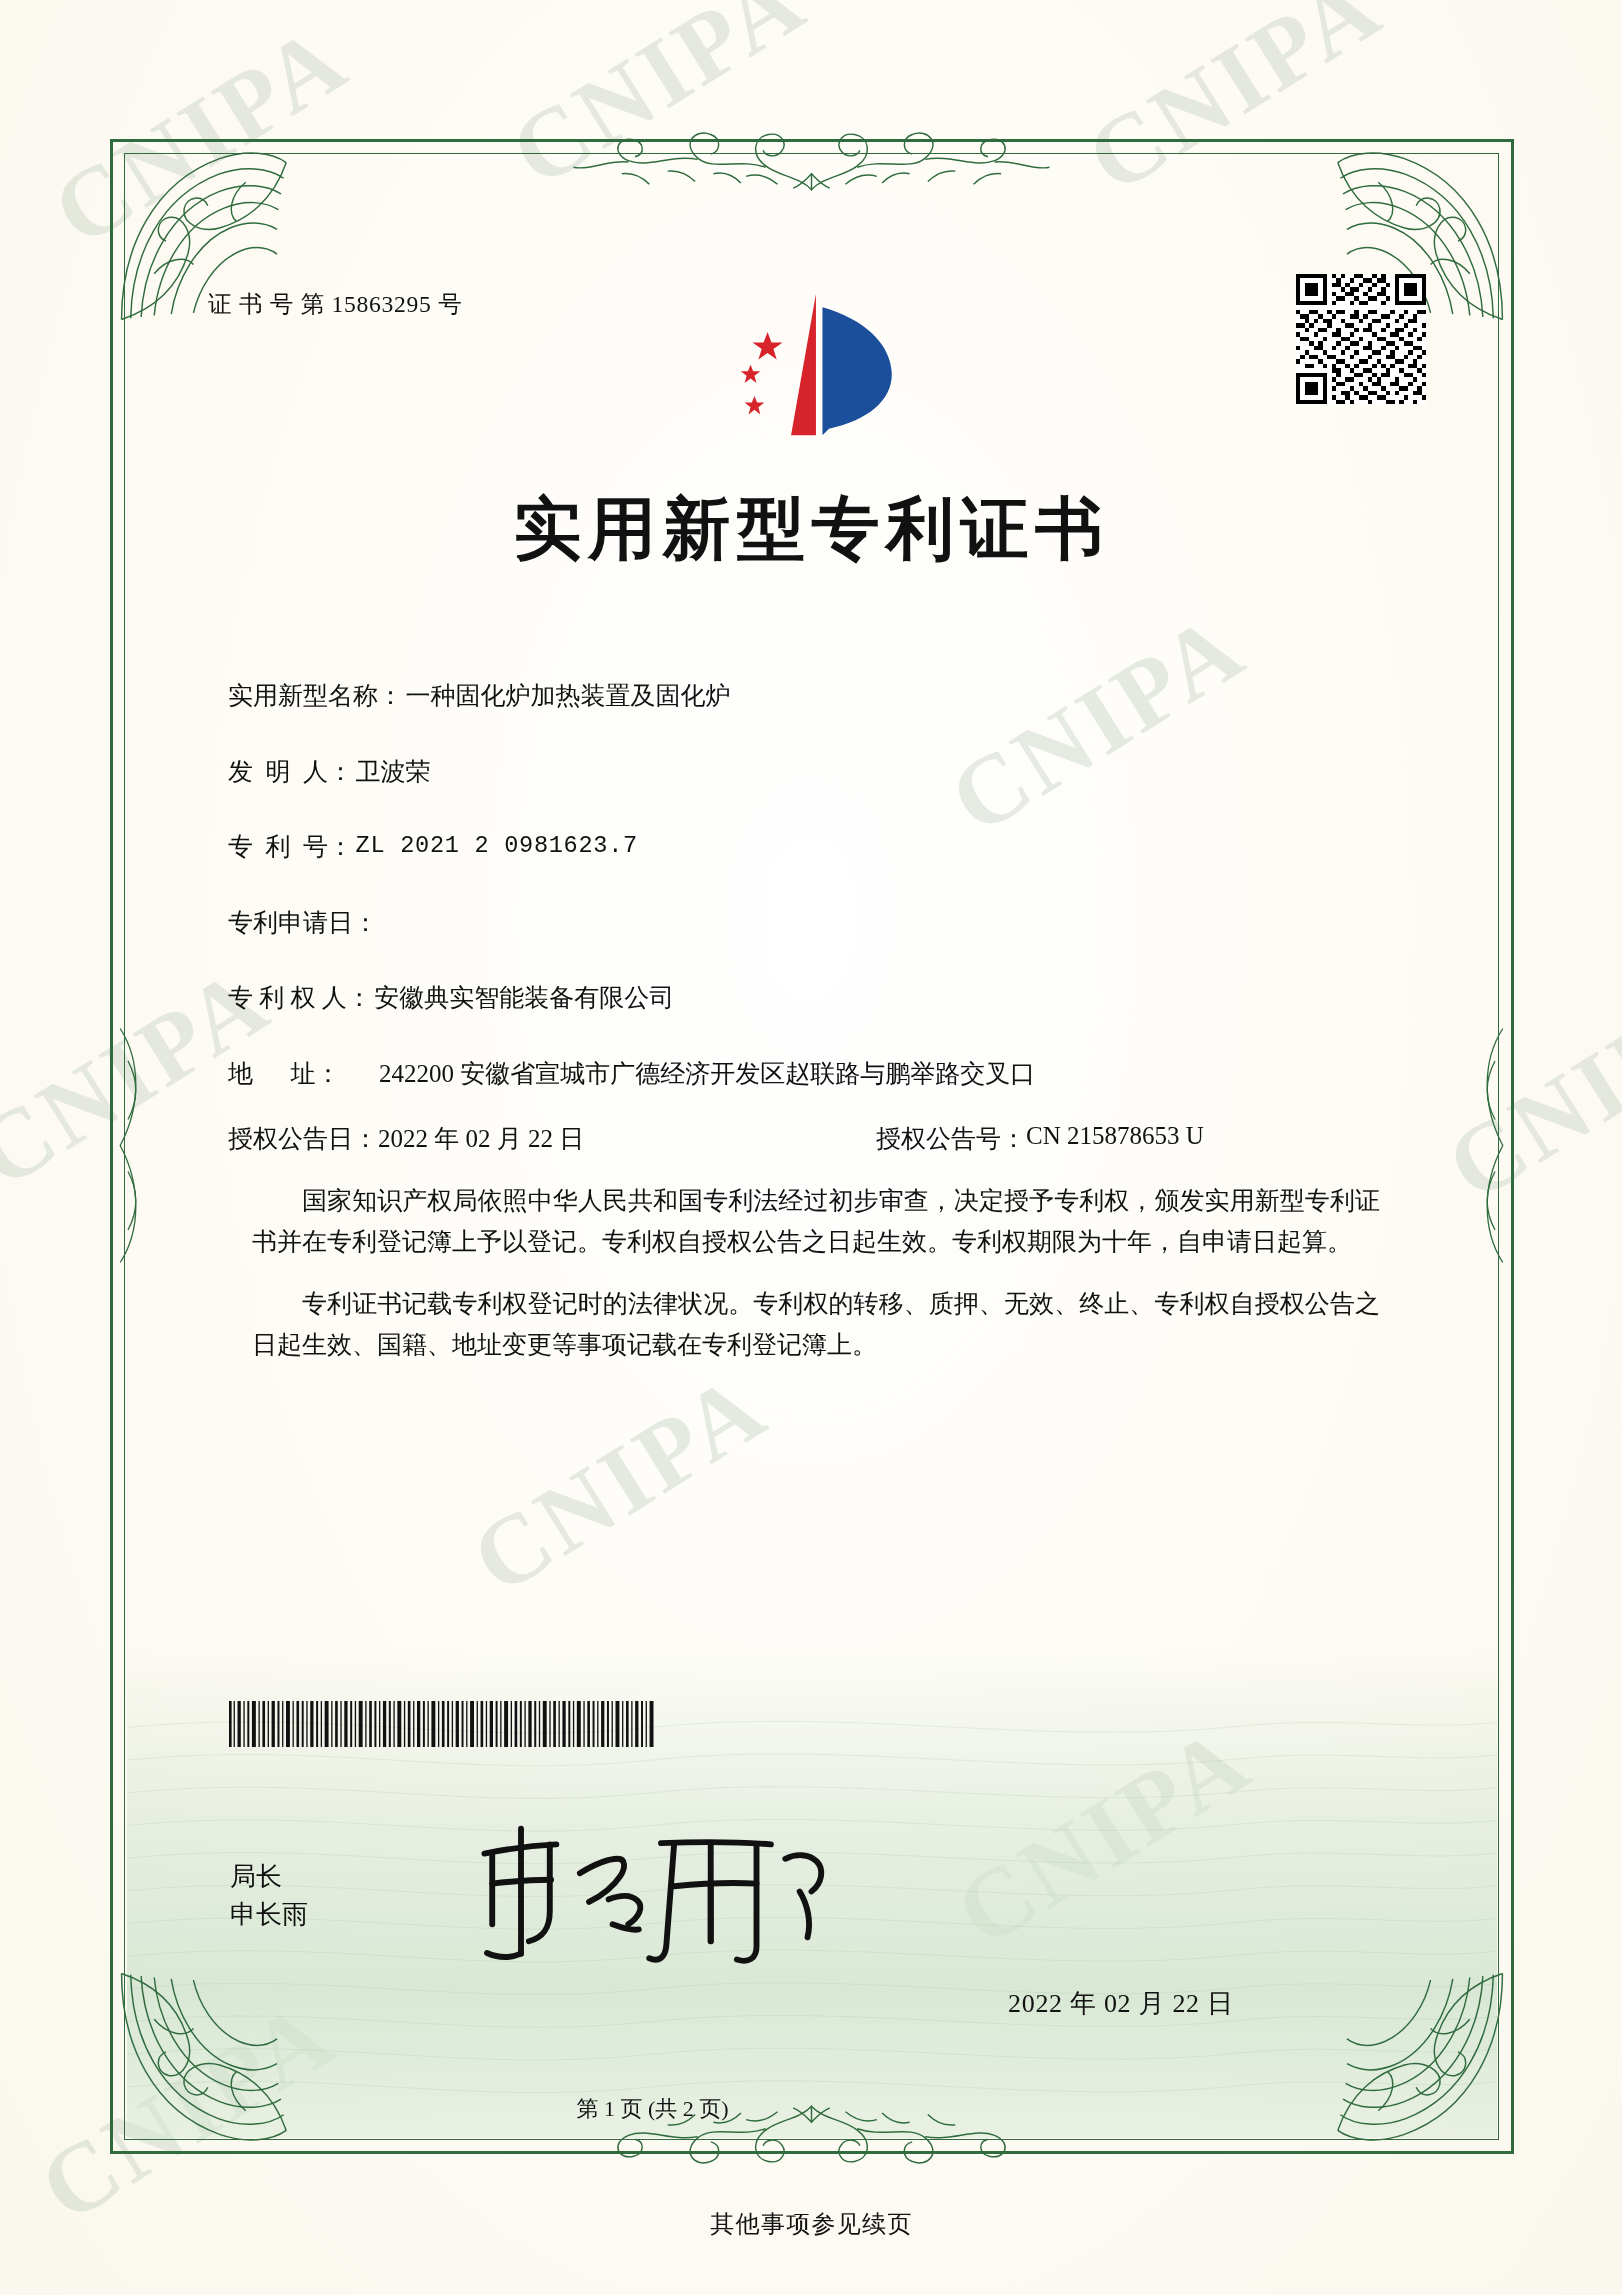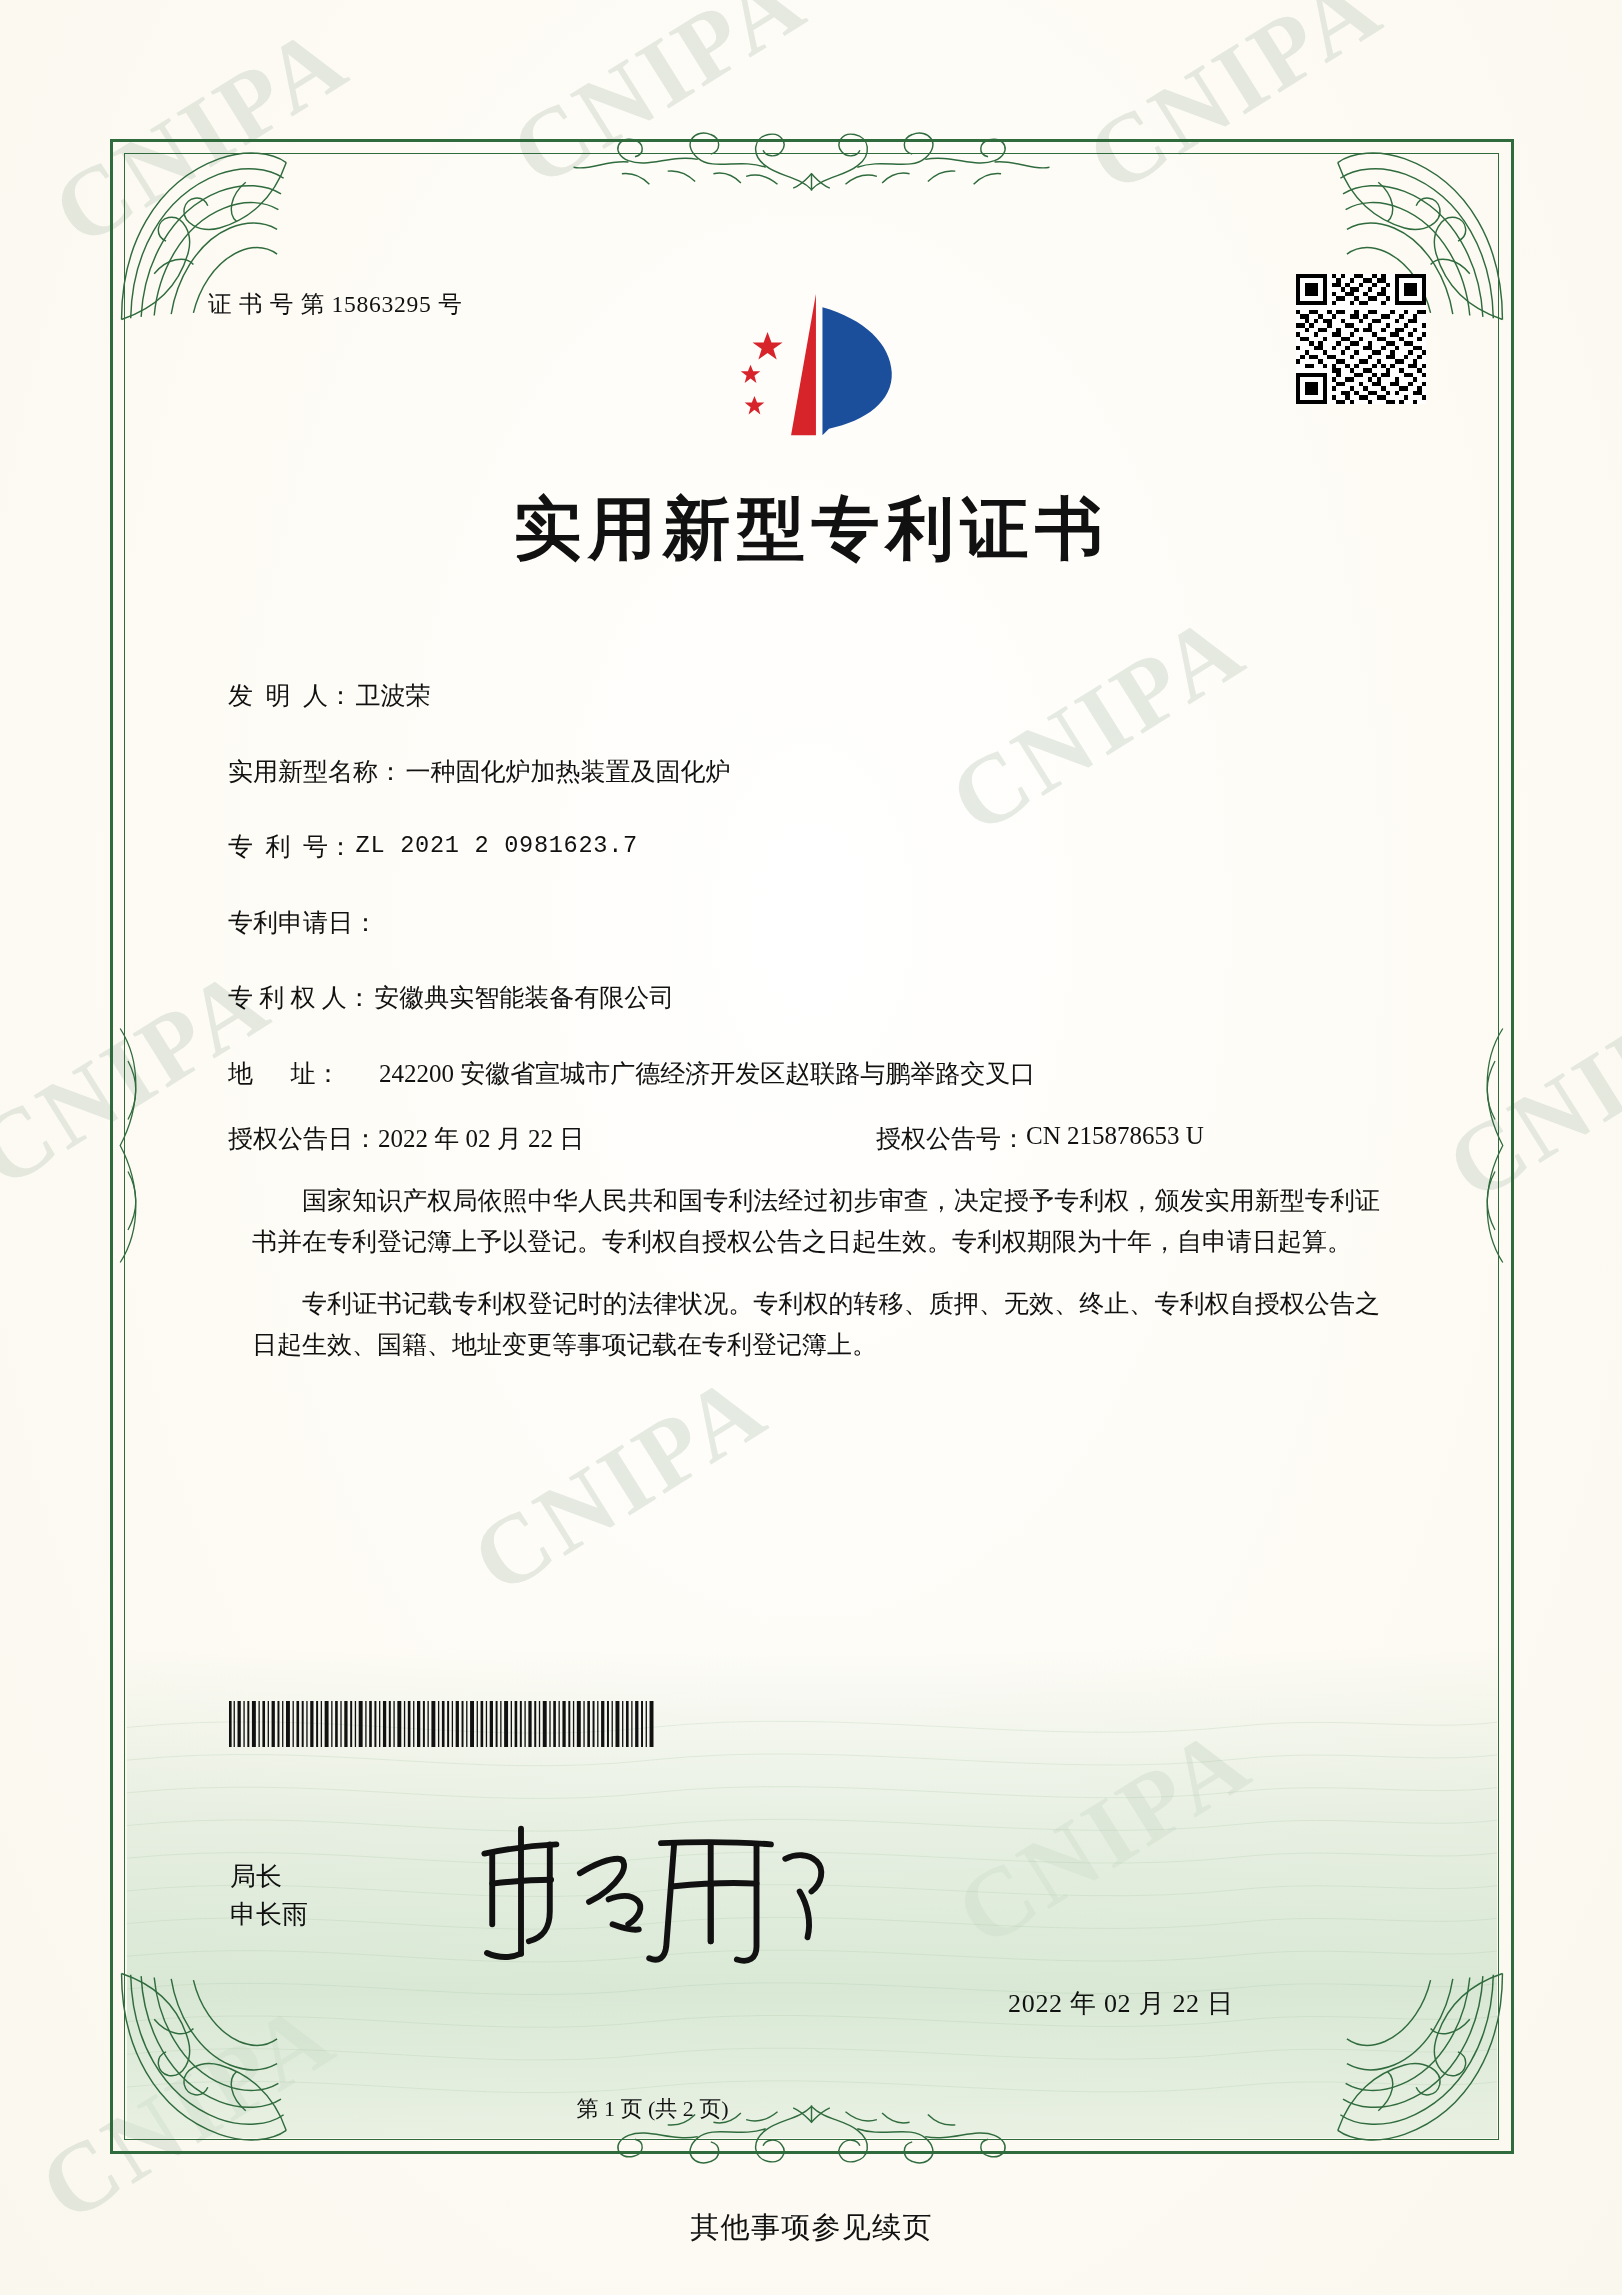--- a/index.html
+++ b/index.html
@@ -230,21 +230,21 @@
     font-size: 22px;
     color: #111;
   }
 
   .footer-note {
     position: absolute;
     left: 0;
     top: 2208px;
     width: 1623px;
     text-align: center;
-    font-size: 29px;
+    font-size: 24px;
     color: #111;
     letter-spacing: 1.3px;
   }
 </style>
 </head>
 <body>
 
 <div class="page">
 
   <div class="watermarks">
@@ -619,26 +619,26 @@
           <polygon points="86,128 90,138 101,138 92,145 95,156 86,149 77,156 80,145 71,138 82,138"></polygon>
           <polygon points="92,176 96,186 107,186 98,193 101,204 92,197 83,204 86,193 77,186 88,186"></polygon>
         </g>
       </svg>
     </div>
 
     <div class="title">实用新型专利证书</div>
 
     <div class="fields">
       <div class="field-row">
+        <span class="field-label">实用新型名称：</span>
+        <span class="field-value">一种固化炉加热装置及固化炉</span>
+      </div>
+      <div class="field-row">
         <span class="field-label">发  明  人：</span>
         <span class="field-value">卫波荣</span>
-      </div>
-      <div class="field-row">
-        <span class="field-label">实用新型名称：</span>
-        <span class="field-value">一种固化炉加热装置及固化炉</span>
       </div>
       <div class="field-row">
         <span class="field-label">专  利  号：</span>
         <span class="field-value mono">ZL 2021 2 0981623.7</span>
       </div>
       <div class="field-row">
         <span class="field-label">专利申请日：</span>
       </div>
       <div class="field-row">
         <span class="field-label">专 利 权 人：</span>

